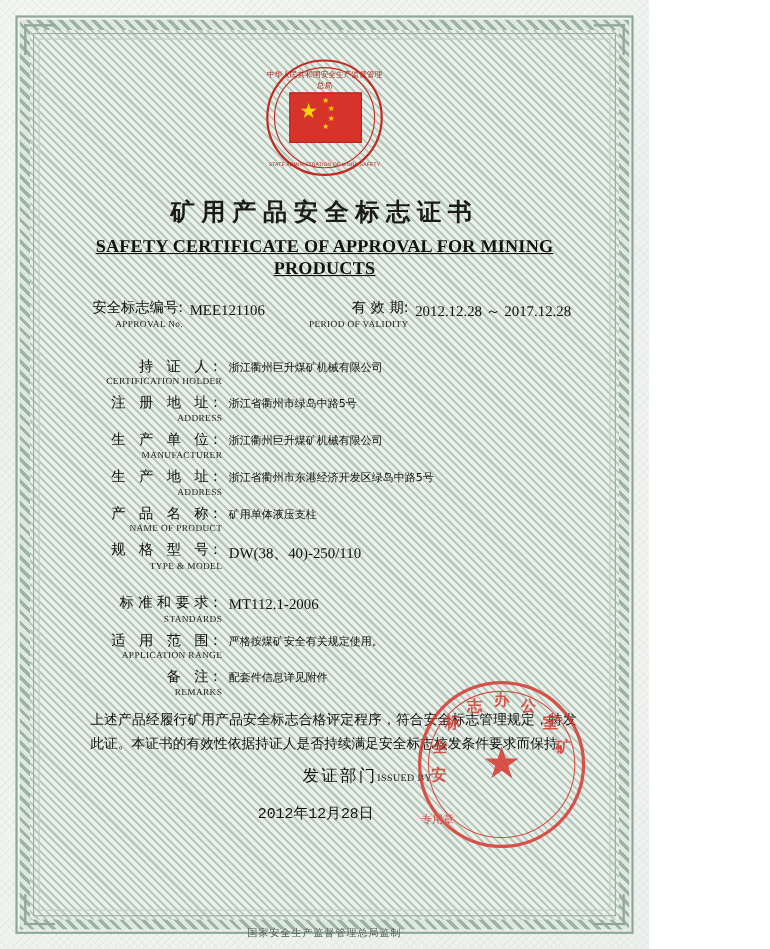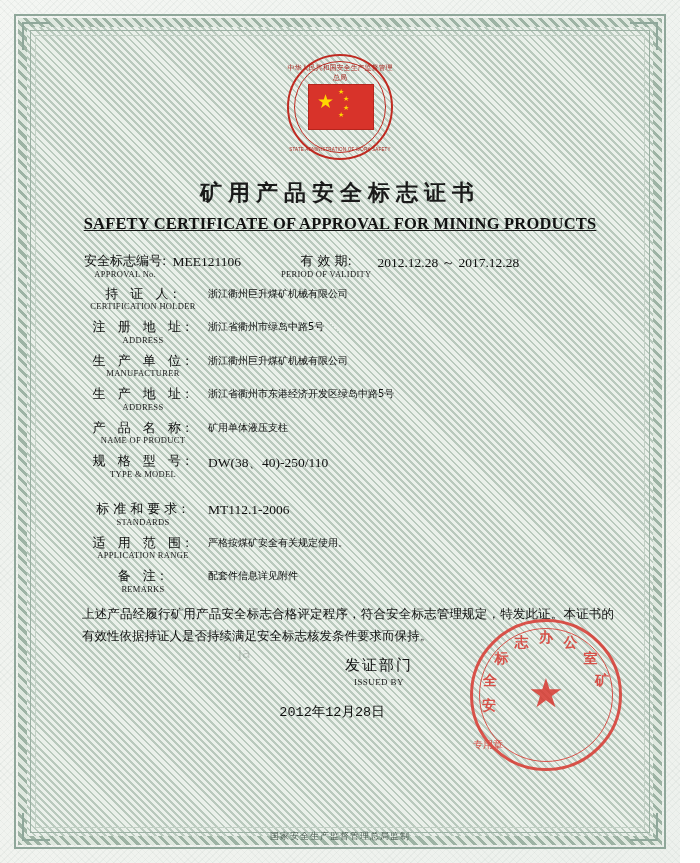--- a/index.html
+++ b/index.html
@@ -9,21 +9,21 @@
   body {
     width: 700px;
     height: 863px;
     background: #ffffff;
     font-family: "Liberation Serif", serif;
     overflow: hidden;
   }
 
   .certificate {
     position: relative;
-    width: 680px;
+    width: 590px;
     height: 863px;
     background:
       repeating-linear-gradient(45deg, rgba(170,180,175,0.10) 0px, rgba(170,180,175,0.10) 1px, rgba(255,255,255,0) 1px, rgba(255,255,255,0) 5px),
       repeating-linear-gradient(-45deg, rgba(160,175,168,0.10) 0px, rgba(160,175,168,0.10) 1px, rgba(255,255,255,0) 1px, rgba(255,255,255,0) 5px),
       linear-gradient(160deg, #f4f6f3 0%, #eef2ee 35%, #f2f4f0 70%, #edf1ed 100%);
     box-sizing: border-box;
   }
 
   
   .frame-outer {
@@ -170,21 +170,21 @@
   .approval-row {
     margin-top: 20px;
     display: flex;
     align-items: flex-start;
     padding-left: 36px;
     font-size: 13px;
   }
   .lbl-block {
     display: flex;
     flex-direction: column;
-    align-items: center;
+    align-items: flex-end;
     line-height: 1.05;
   }
   .lbl-cn {
     font-family: "DejaVu Sans", sans-serif;
     font-size: 13px;
     color: #111;
     white-space: nowrap;
   }
   .lbl-en {
     font-family: Liberation Serif, serif;
@@ -206,21 +206,21 @@
     font-size: 10px;
     color: #111;
     padding-left: 6px;
     white-space: nowrap;
   }
 
   .approval-no-group { display: flex; align-items: flex-start; }
   .validity-group { display: flex; align-items: flex-start; margin-left: 40px; }
 
   .fields {
-    margin-top: 8px;
+    margin-top: 28px;
     padding-left: 36px;
   }
   .field-row {
     display: flex;
     align-items: flex-start;
     margin-bottom: 9px;
   }
   .field-label {
     width: 118px;
     flex: 0 0 118px;
@@ -243,21 +243,21 @@
 
   .issued {
     margin-top: 10px;
     padding-right: 92px;
     display: flex;
     flex-direction: column;
     align-items: center;
   }
   .issued-inner {
     display: flex;
-    flex-direction: column;
+    flex-direction: row;
     align-items: center;
     margin-left: 170px;
   }
   .issued-cn {
     font-family: "DejaVu Sans", sans-serif;
     font-size: 15px;
     letter-spacing: 2px;
     color: #111;
   }
   .issued-en {
@@ -328,21 +328,21 @@
     bottom: 16px;
     font-family: "DejaVu Sans", sans-serif;
     font-size: 10px;
     color: #d8322a;
   }
 
   .footer-note {
     position: absolute;
     left: 0;
     right: 0;
-    bottom: 20px;
+    bottom: 8px;
     text-align: center;
     font-family: "DejaVu Sans", sans-serif;
     font-size: 9px;
     color: #4a5a50;
     letter-spacing: 1px;
   }
 
   .watermark {
     position: absolute;
     left: 190px;

